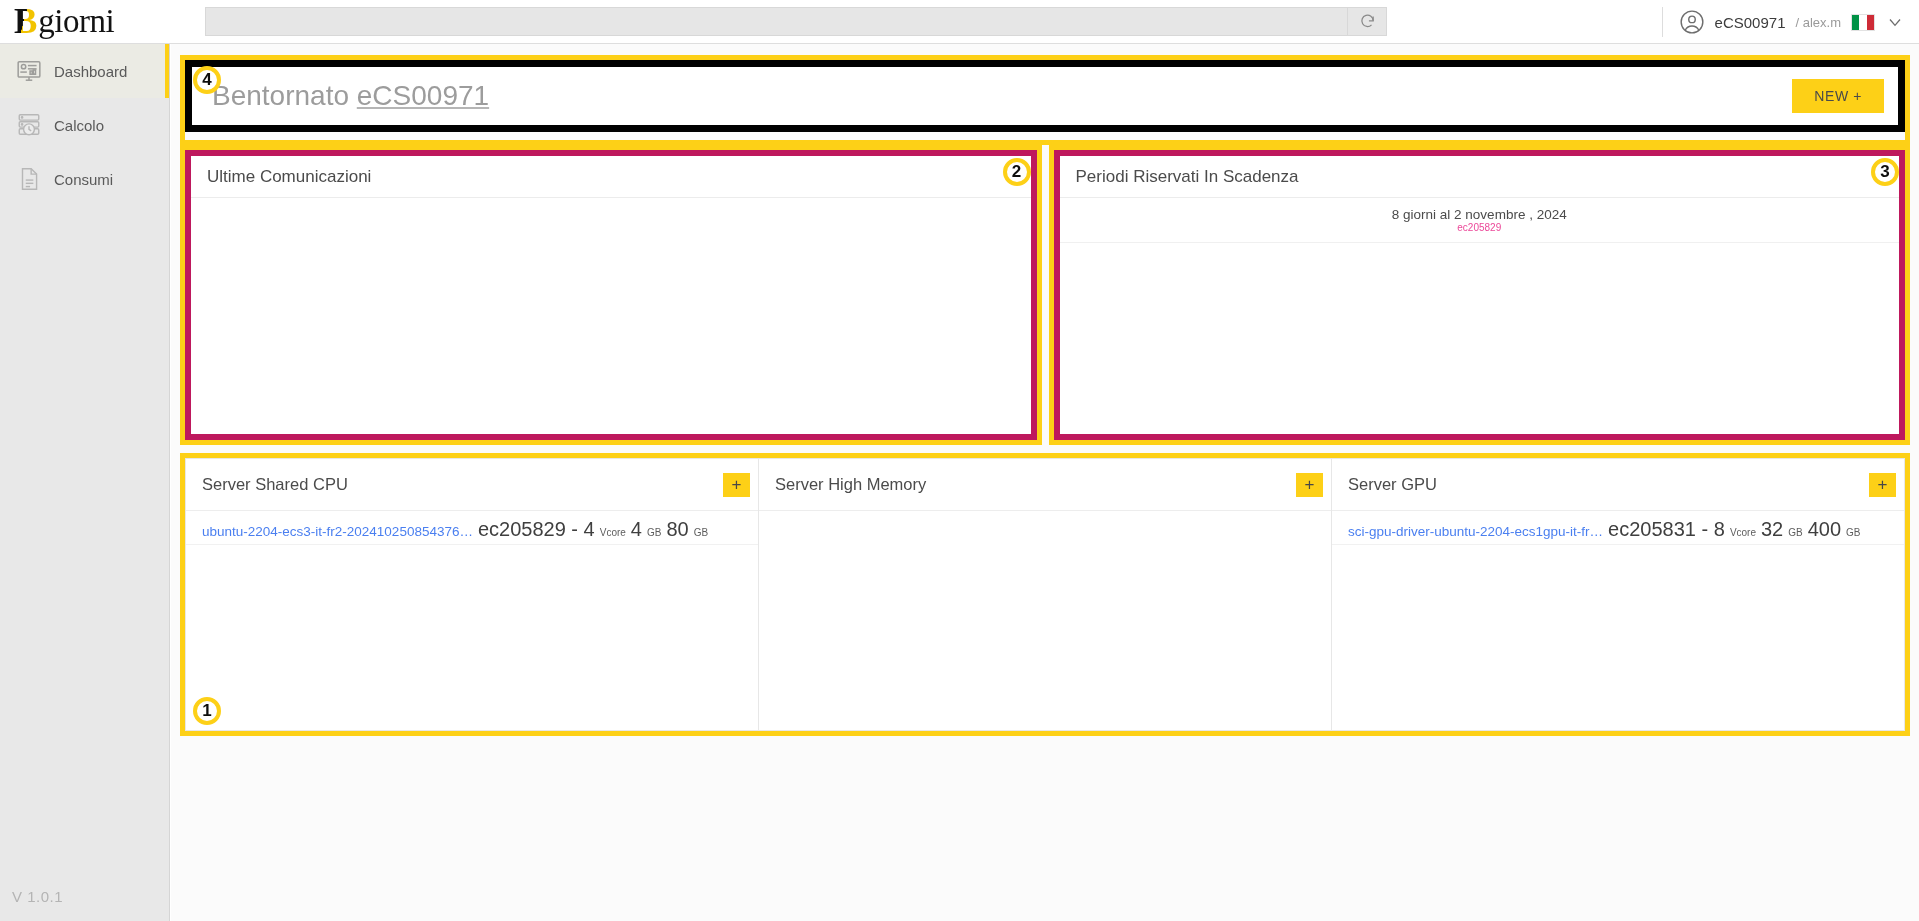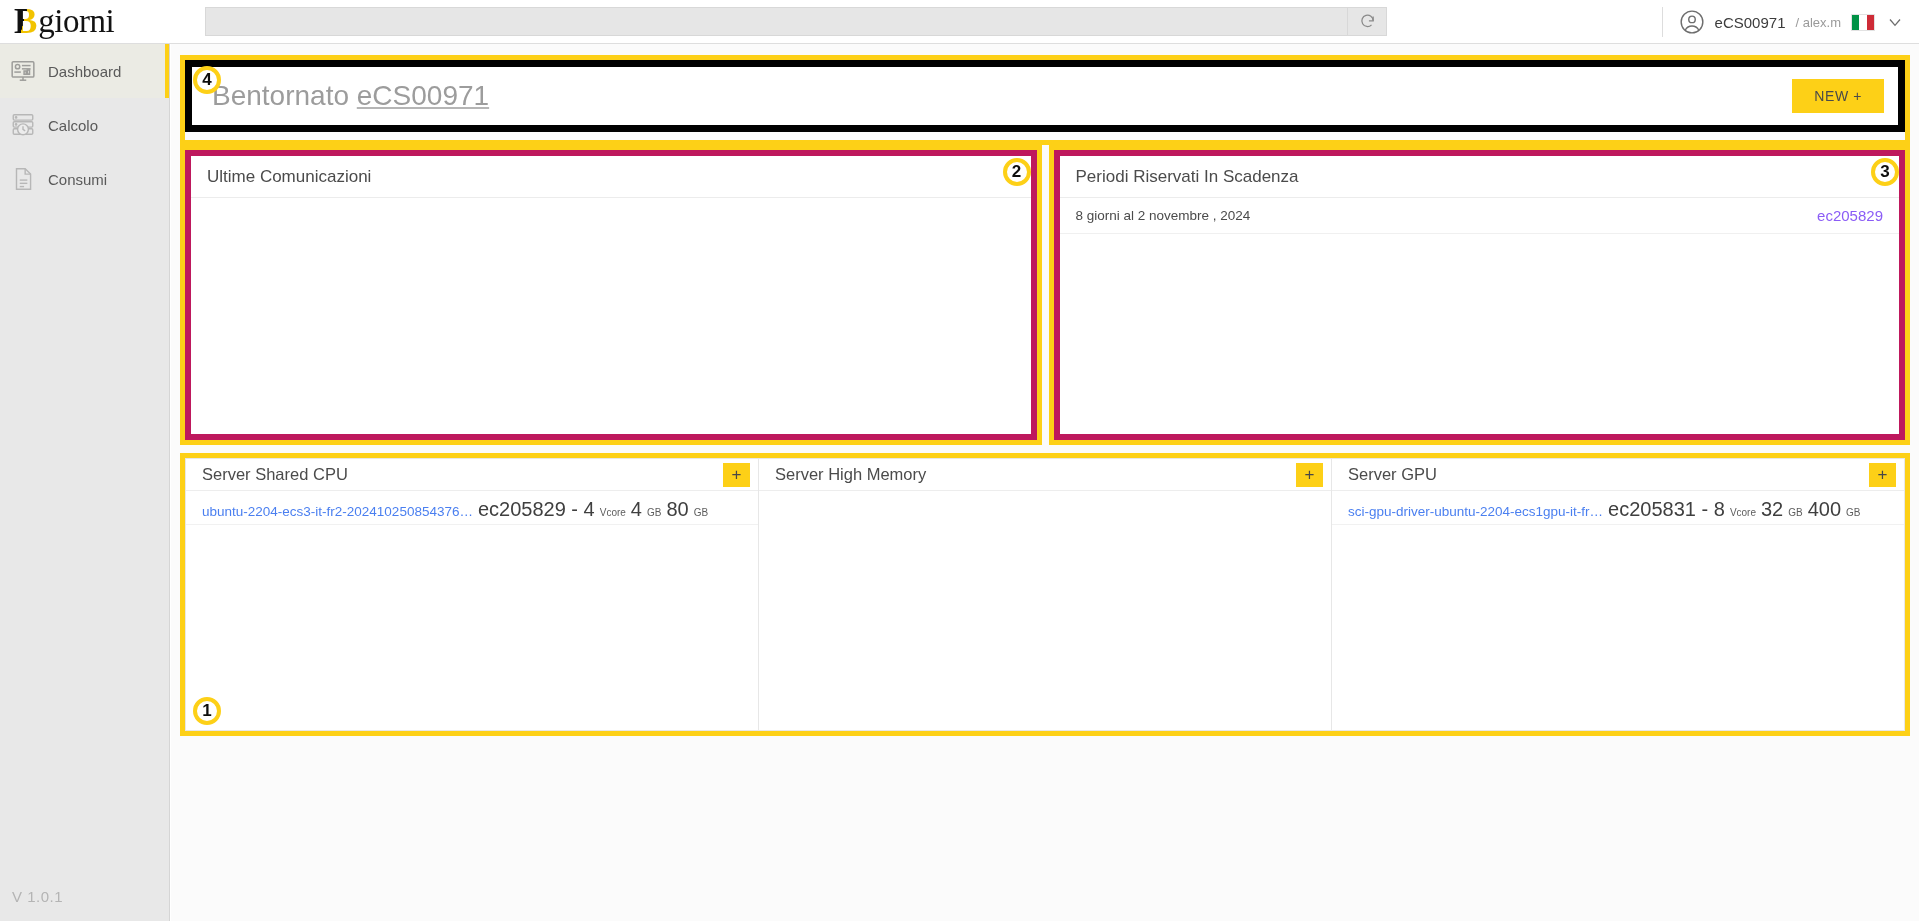--- a/index.html
+++ b/index.html
@@ -69,21 +69,21 @@
 
   
   .sidebar {
     position: absolute; top: 44px; left: 0;
     width: 170px; height: 877px;
     background: #e8e8e8;
     border-right: 1px solid #d5d5d5;
   }
   .side-item {
     height: 54px; display: flex; align-items: center;
-    padding-left: 10px; gap: 12px; cursor: pointer;
+    padding-left: 16px; gap: 12px; cursor: pointer;
     position: relative; color: #5a5a5a; font-size: 15px;
   }
   .side-item.active { background: #ebebe4; }
   .side-item.active::after {
     content: ""; position: absolute; right: 0; top: 0;
     width: 4px; height: 100%; background: #fdd017;
   }
   .side-ic { width: 26px; height: 26px; flex: none; opacity: .62; }
   .version {
     position: absolute; left: 12px; bottom: 16px;
@@ -140,33 +140,34 @@
     display: flex; align-items: center; justify-content: space-between;
     padding: 0 14px 0 16px;
     border-bottom: 1px solid #ececec;
     font-size: 17px; color: #4b4b4b;
   }
   .card-body { flex: 1; overflow: hidden; }
   .list-row {
     display: flex; align-items: center; justify-content: space-between;
     padding: 9px 16px; font-size: 13.5px; color: #4b4b4b;
     border-bottom: 1px solid #f0f0f0;
-  }
-  .link { color: #8b5cf6; cursor: pointer; font-size: 15px; }
+    flex-direction: column;
+  }
+  .link { color: #ec4899; cursor: pointer; font-size: 10px; }
 
   
   .row-bot { display: flex; height: 283px; }
   .row-bot .anno { width: 100%; display: flex; }
   .srv {
     flex: 1; background: #ffffff; border: 1px solid #e7e7e7;
     display: flex; flex-direction: column; min-width: 0;
   }
   .srv + .srv { border-left: none; }
   .srv-head {
-    height: 32px; flex: none; display: flex; align-items: center;
+    height: 52px; flex: none; display: flex; align-items: center;
     justify-content: space-between; padding: 0 8px 0 16px;
     border-bottom: 1px solid #ededed;
     font-size: 16.5px; color: #4b4b4b;
   }
   .plus-btn {
     width: 27px; height: 24px; background: #fdd017;
     border: none; cursor: pointer;
     color: #474747; font-size: 17px; line-height: 22px;
     display: flex; align-items: center; justify-content: center;
     font-family: "Liberation Sans", sans-serif;

